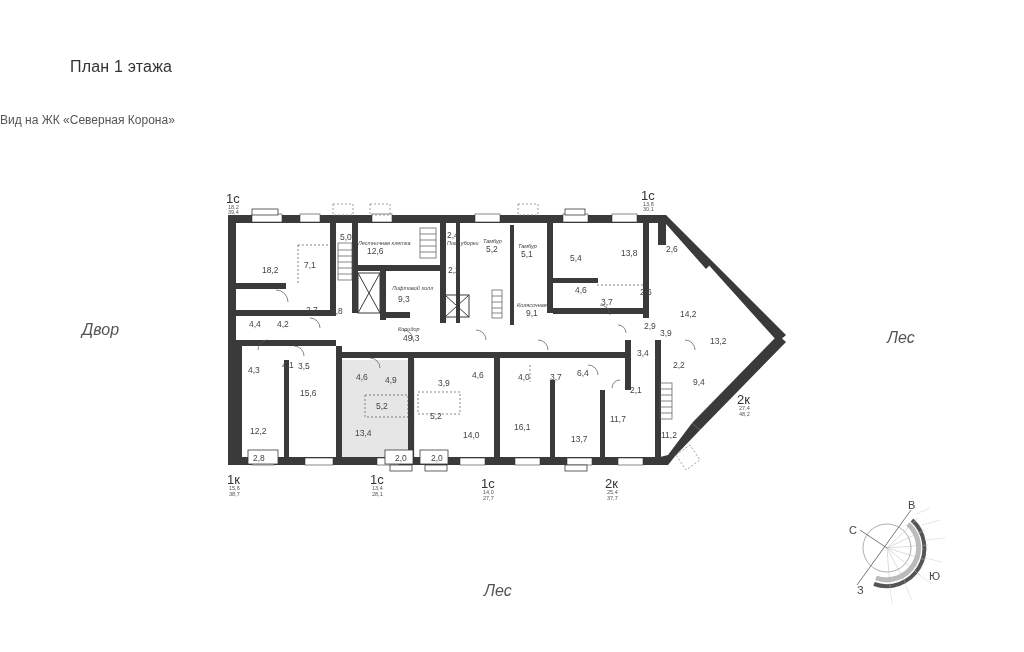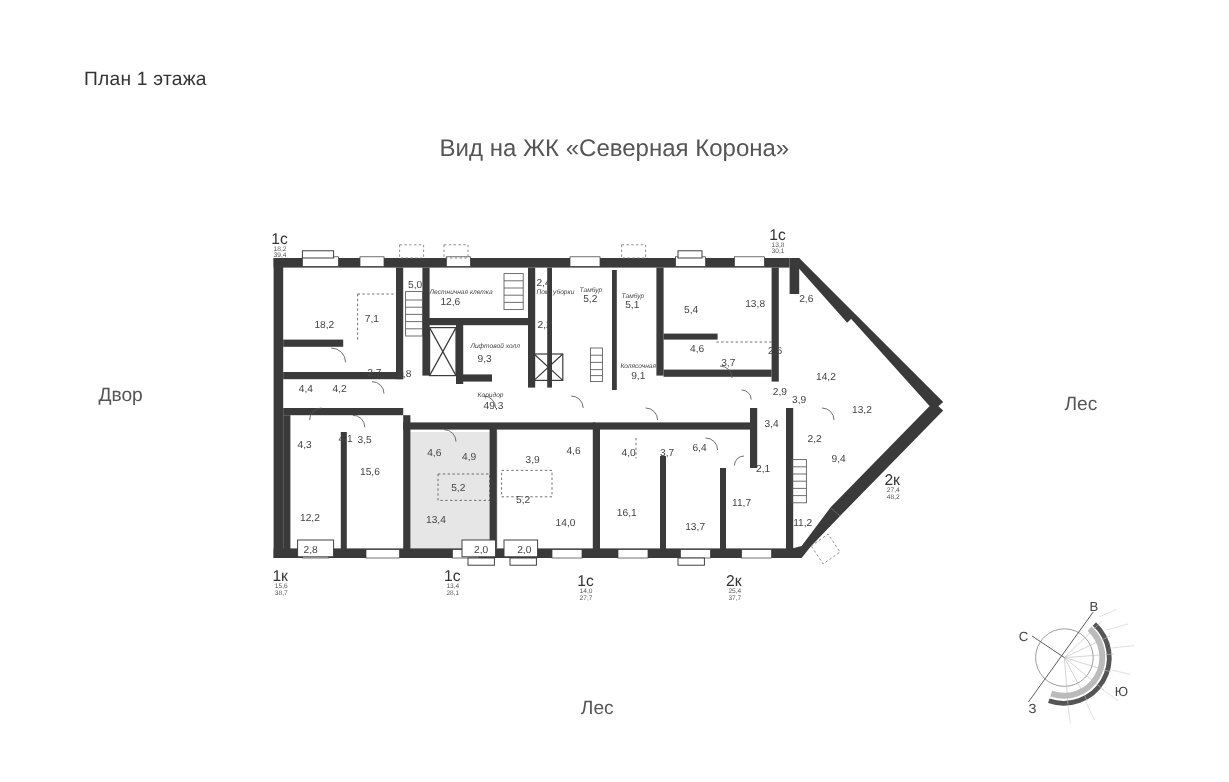--- a/index.html
+++ b/index.html
@@ -1,19 +1,19 @@
 <!DOCTYPE html>
 <html><head>
   <meta charset="utf-8">
   <style>
     html, body { margin: 0; padding: 0; background: #ffffff; }
     body { width: 1024px; height: 652px; position: relative; overflow: hidden; font-family: "Liberation Sans", sans-serif; color: #3a3a3a; }
     .title { position: absolute; left: 70px; top: 58px; font-size: 16px; color: #333; letter-spacing: 0.2px; }
-    .view-label { position: absolute; left: 0; width: 1024px; text-align: center; top: 113px; font-size: 20px; color: #555; }
-    .side { position: absolute; font-size: 16px; color: #555; }
+    .view-label { position: absolute; left: 0; width: 1024px; top: 113px; font-size: 12px; color: #555; }
+    .side { position: absolute; font-size: 16px; color: #555; font-style: italic; }
     .side.left { left: 82px; top: 321px; }
     .side.right { left: 887px; top: 329px; }
     .side.bottom { left: 484px; top: 582px; }
     svg.plan { position: absolute; left: 0; top: 0; }
     .apt-code { font-family: "Liberation Sans", sans-serif; font-size: 13px; fill: #333; }
     .apt-sub { font-family: "Liberation Sans", sans-serif; font-size: 5.5px; fill: #555; }
     .area { font-family: "Liberation Sans", sans-serif; font-size: 8.5px; fill: #444; }
     .rname { font-family: "Liberation Sans", sans-serif; font-size: 5.5px; font-style: italic; fill: #444; }
     .compass-lbl { font-family: "Liberation Sans", sans-serif; font-size: 11px; fill: #444; }
   </style>

